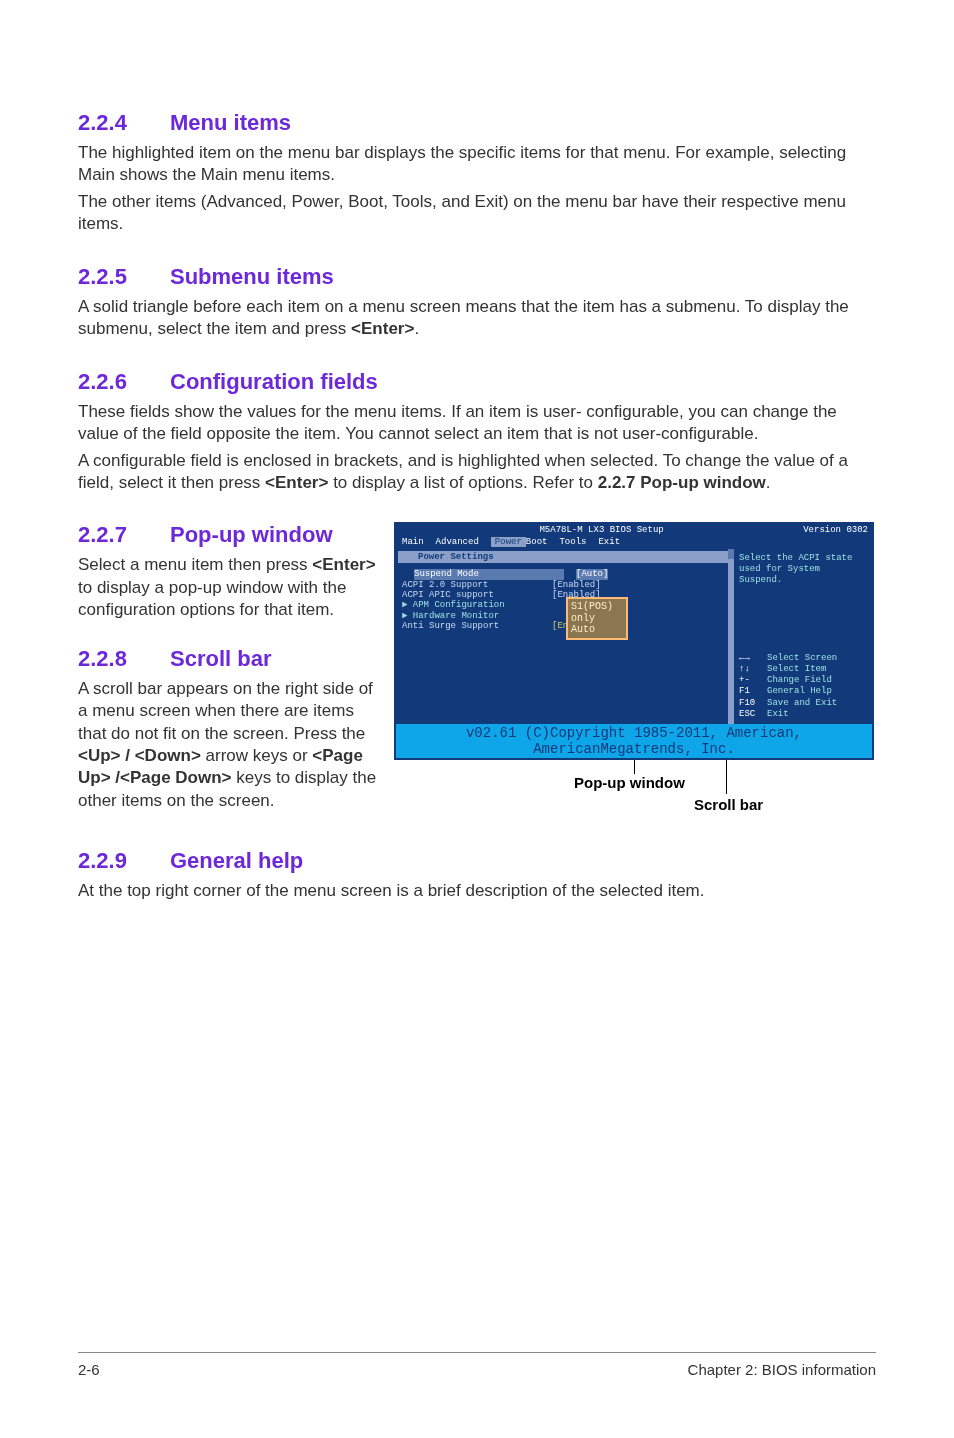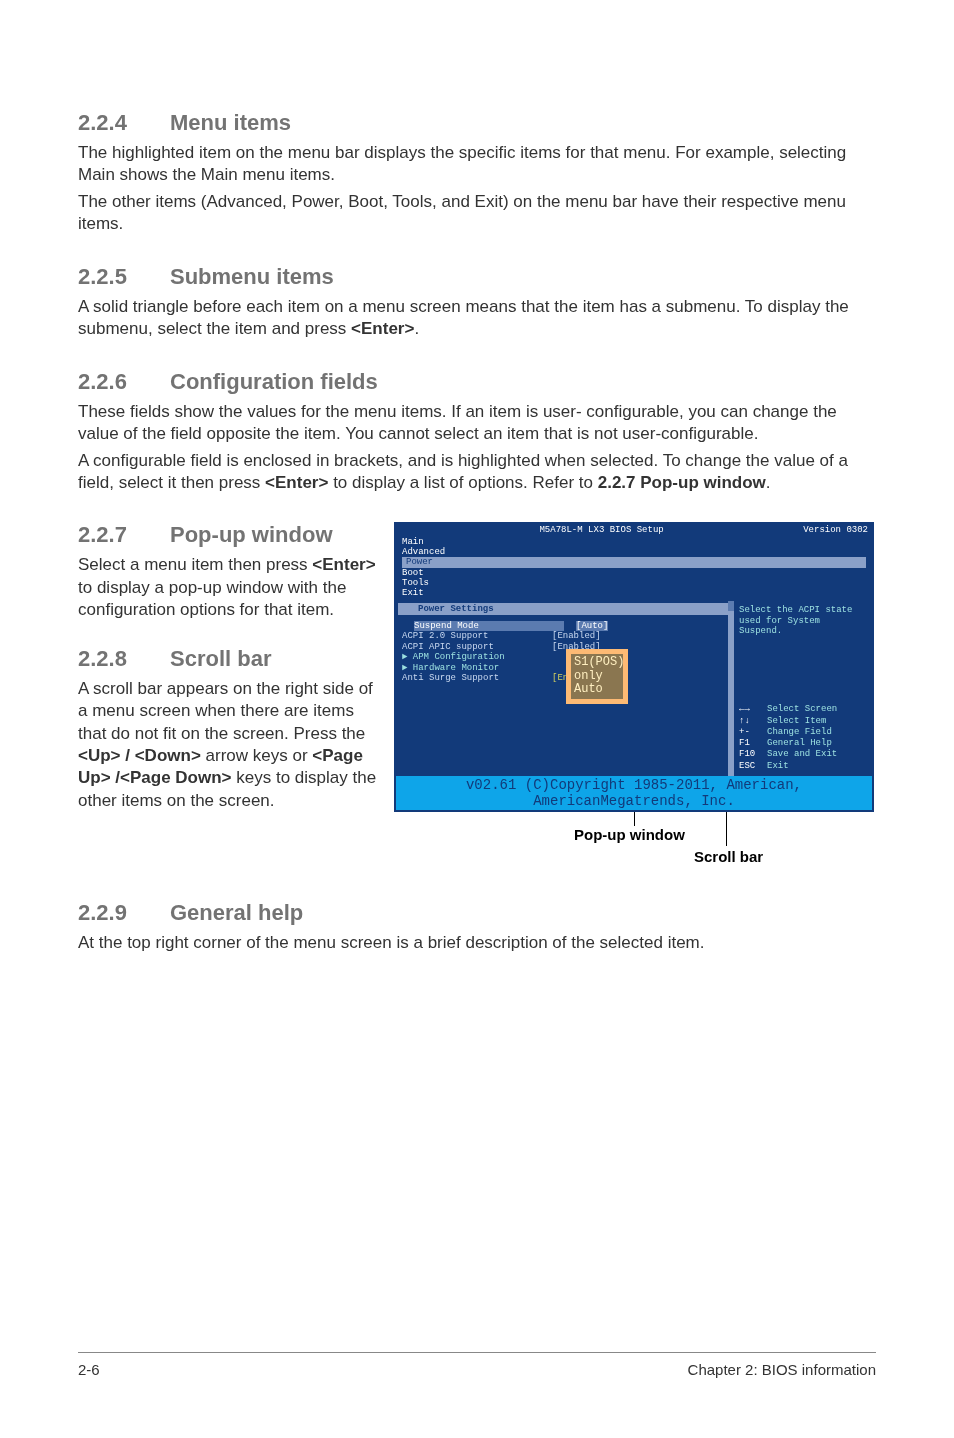--- a/index.html
+++ b/index.html
@@ -12,21 +12,21 @@
   }
   .page {
     padding: 110px 78px 0 78px;
     width: 100%;
     height: 100%;
     position: relative;
   }
   h3.section-heading {
     font-size: 22px;
     font-weight: bold;
-    color: #737373;
+    color: #6d28d9;
     margin-top: 28px;
     margin-bottom: 6px;
   }
   h3.section-heading.first { margin-top: 0; }
   h3.section-heading .num { display:inline-block; width: 92px; }
   p.body {
     font-size: 17px;
     line-height: 1.32;
     color: #333;
     margin-bottom: 4px;
@@ -65,21 +65,20 @@
     white-space: nowrap;
     overflow: hidden;
   }
   .bios-title .ver { float: right; }
   .bios-menubar {
     background: #123a7a;
     color: #fff;
     display: flex;
     gap: 0;
     padding: 0 6px 2px 6px;
-    flex-direction: column;
   }
   .bios-menubar span { padding: 0 12px 0 0; }
   .bios-menubar span.active { background: #8aa0c8; color:#123a7a; padding:0 4px; }
   .bios-body {
     display: flex;
     height: 175px;
     position: relative;
   }
   .bios-left {
     flex: 1;
@@ -101,23 +100,23 @@
   .bios-left .row.sel .lbl, .bios-left .row.sel .val { color: #fff; background:#5b7bb0;margin-left:12px; }
   .bios-left .row.sub .lbl { color: #9ce0e0; }
   .bios-left .row .val.ylw { color: #cfcf60; }
   .bios-left .popup {
     position: absolute;
     left: 170px;
     top: 48px;
     width: 62px;
     background: #8a7650;
     color: #ffefc0;
-    border: 5px solid #fdba74;
+    border: 2px solid #fdba74;
     padding: 2px 3px;
-    font-size: 12px;
+    font-size: 10px;
     text-align: left;
   }
   .bios-right {
     width: 140px;
     background: #123a7a;
     border-left: 2px solid #123a7a;
     padding: 4px 5px;
     color: #c8d8f0;
     display:flex;
     flex-direction: column;

